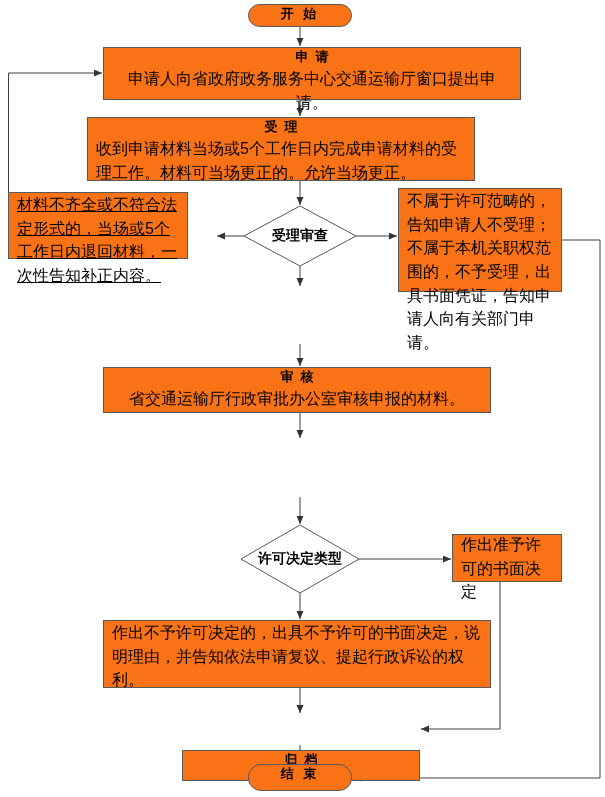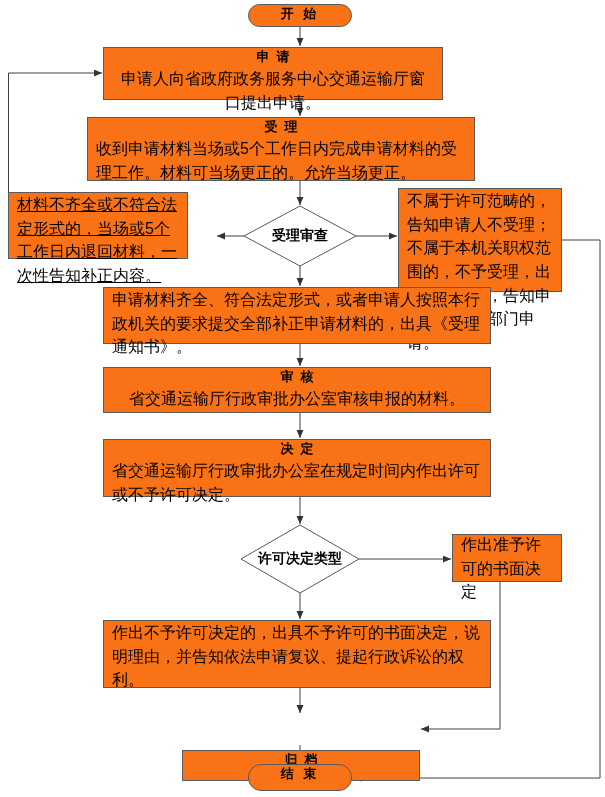--- a/index.html
+++ b/index.html
@@ -57,21 +57,21 @@
     align-items: center;
     justify-content: center;
     font-size: 14px;
     font-weight: bold;
     z-index: 2;
     background: transparent;
   }
 
   
   #node-start      { left:248px; top:4px;   width:104px; height:23px; }
-  #node-apply      { left:103px; top:47px;  width:340px; height:53px; }
+  #node-apply      { left:103px; top:47px;  width:418px; height:53px; }
   #node-accept     { left:87px; top:117px; width:388px; height:64px; }
   #node-incomplete { left:8px;   top:192px; width:180px; height:67px;text-decoration:underline; }
   #node-reject     { left:398px; top:188px; width:164px; height:104px;}
   #node-notice     { left:103px; top:287px; width:388px; height:57px; }
   #node-audit      { left:103px; top:367px; width:388px; height:46px; }
   #node-decide     { left:103px; top:439px; width:388px; height:58px; }
   #node-approve    { left:452px; top:534px; width:110px; height:48px;font-family:Liberation Mono, monospace; }
   #node-deny       { left:103px; top:620px; width:388px; height:68px; }
   #node-archive    { left:182px; top:750px; width:238px; height:31px; }
   #node-end        { left:248px; top:764px; width:104px; height:27px; }
@@ -135,33 +135,26 @@
   </div>
 
   <div class="node" id="node-incomplete">
     <div class="body left">材料不齐全或不符合法定形式的，当场或5个工作日内退回材料，一次性告知补正内容。</div>
   </div>
 
   <div class="node" id="node-reject">
     <div class="body left">不属于许可范畴的，告知申请人不受理；不属于本机关职权范围的，不予受理，出具书面凭证，告知申请人向有关部门申请。</div>
   </div>
 
-  <div class="node" id="node-notice">
-    <div class="body left">申请材料齐全、符合法定形式，或者申请人按照本行政机关的要求提交全部补正申请材料的，出具《受理通知书》。</div>
-  </div>
 
   <div class="node" id="node-audit">
     <div class="title">审  核</div>
     <div class="body center">省交通运输厅行政审批办公室审核申报的材料。</div>
   </div>
 
-  <div class="node" id="node-decide">
-    <div class="title">决  定</div>
-    <div class="body left">省交通运输厅行政审批办公室在规定时间内作出许可或不予许可决定。</div>
-  </div>
 
   <div class="diamond-label" id="label-decision-type">
     <span>许可决定类型</span>
   </div>
 
   <div class="node" id="node-approve">
     <div class="body left">作出准予许可的书面决定</div>
   </div>
 
   <div class="node" id="node-deny">

